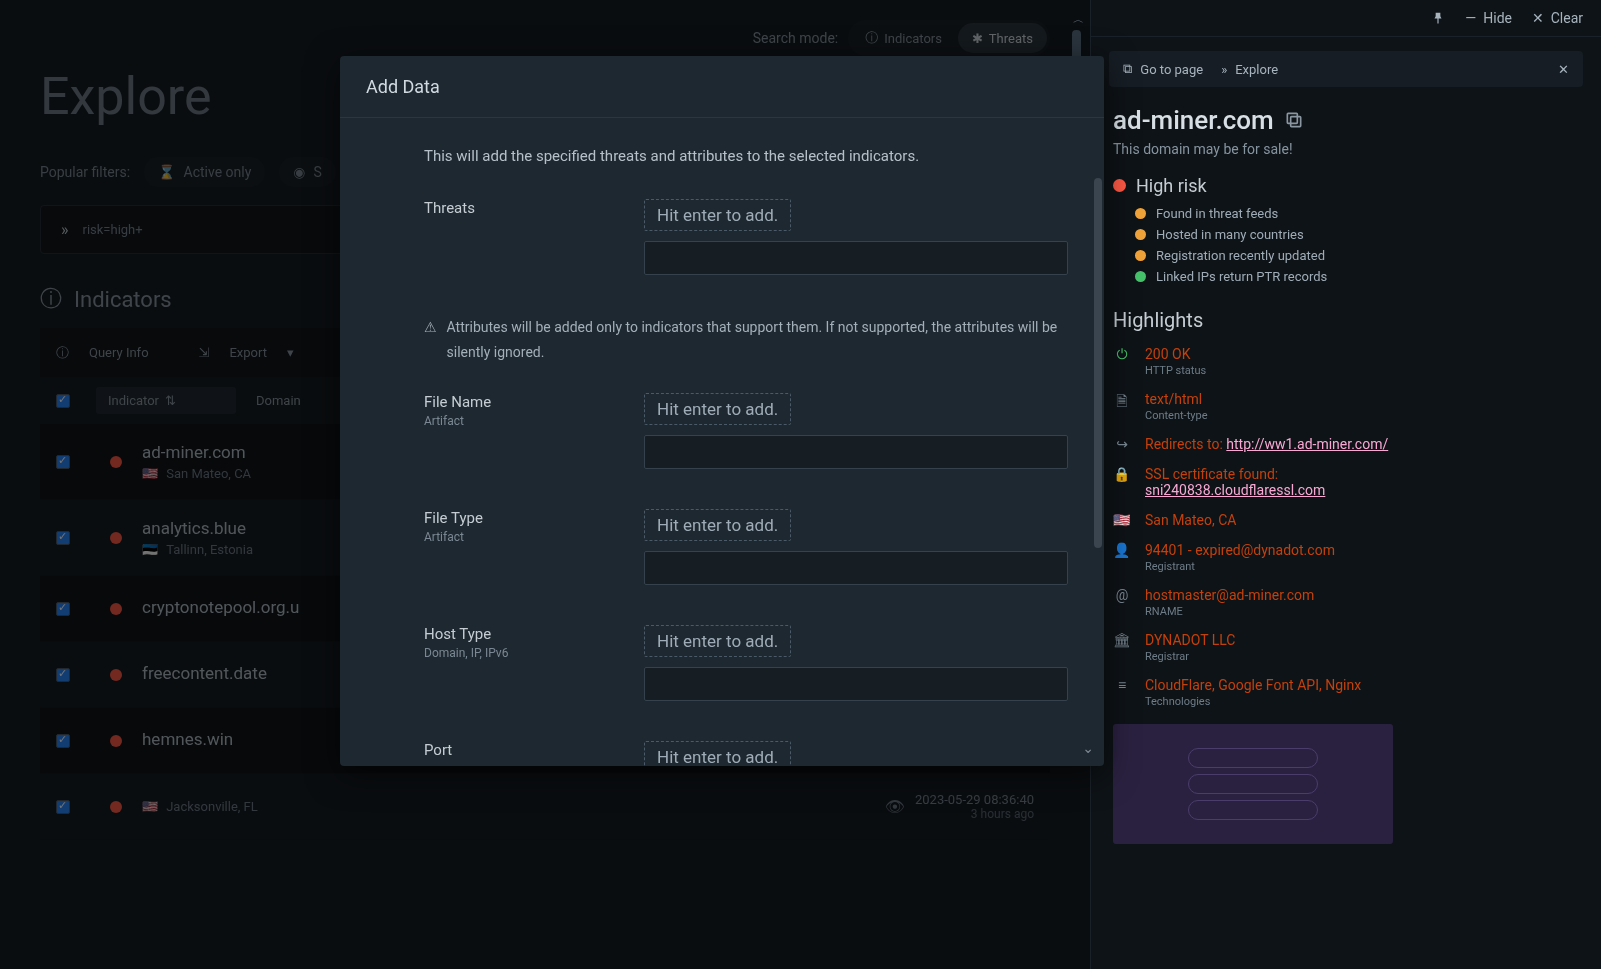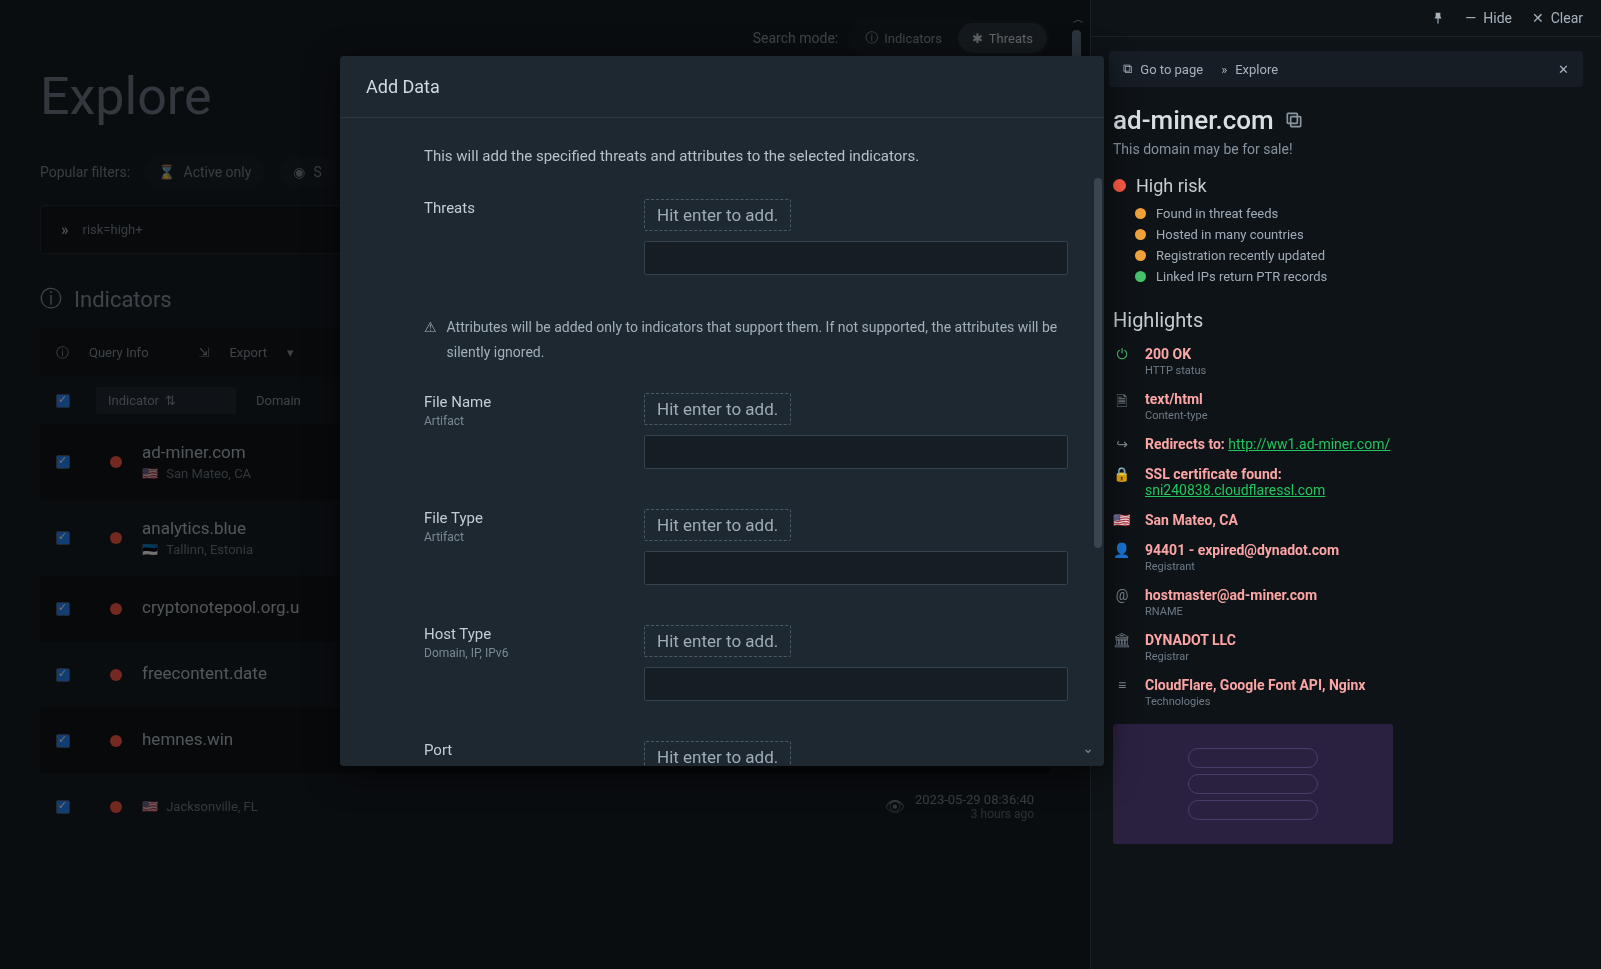--- a/index.html
+++ b/index.html
@@ -203,23 +203,23 @@
 .panel-subtitle { font-size: 14px; color: #8694a0; margin-top: 6px; margin-bottom: 18px; }
 .risk-row { display: flex; align-items: center; gap: 10px; font-size: 18px; color: #c5cdd3; margin-bottom: 10px; }
 .risk-sub { display: flex; align-items: center; gap: 10px; font-size: 13px; color: #9facb7; margin-left: 22px; margin-bottom: 6px; }
 .orange-dot { width: 11px; height: 11px; background: #f0a23a; border-radius: 50%; }
 .green-dot { width: 11px; height: 11px; background: #45c26a; border-radius: 50%; }
 .red-dot-big { width: 13px; height: 13px; background: #ff5a46; border-radius: 50%; }
 .section-title { font-size: 20px; color: #c5cdd3; margin: 24px 0 14px 0; }
 .hl-row { display: flex; gap: 14px; margin-bottom: 14px; font-size: 14px; }
 .hl-icon { width: 18px; color: #7b8893; flex-shrink: 0; text-align: center; }
 .hl-content { flex: 1; }
-.hl-main { color: #fca5a5; font-weight: bold; }
+.hl-main { color: #c2410c; }
 .hl-sub { font-size: 11px; color: #6e7c88; margin-top: 2px; }
-.hl-link { color: #22c55e; text-decoration: underline; }
+.hl-link { color: #f9a8d4; text-decoration: underline; }
 .thumb {
   width: 280px; height: 120px;
   background: #2a2140;
   margin-top: 16px;
   border-radius: 3px;
   display: flex;
   flex-direction: column;
   align-items: center;
   justify-content: center;
   gap: 6px;

